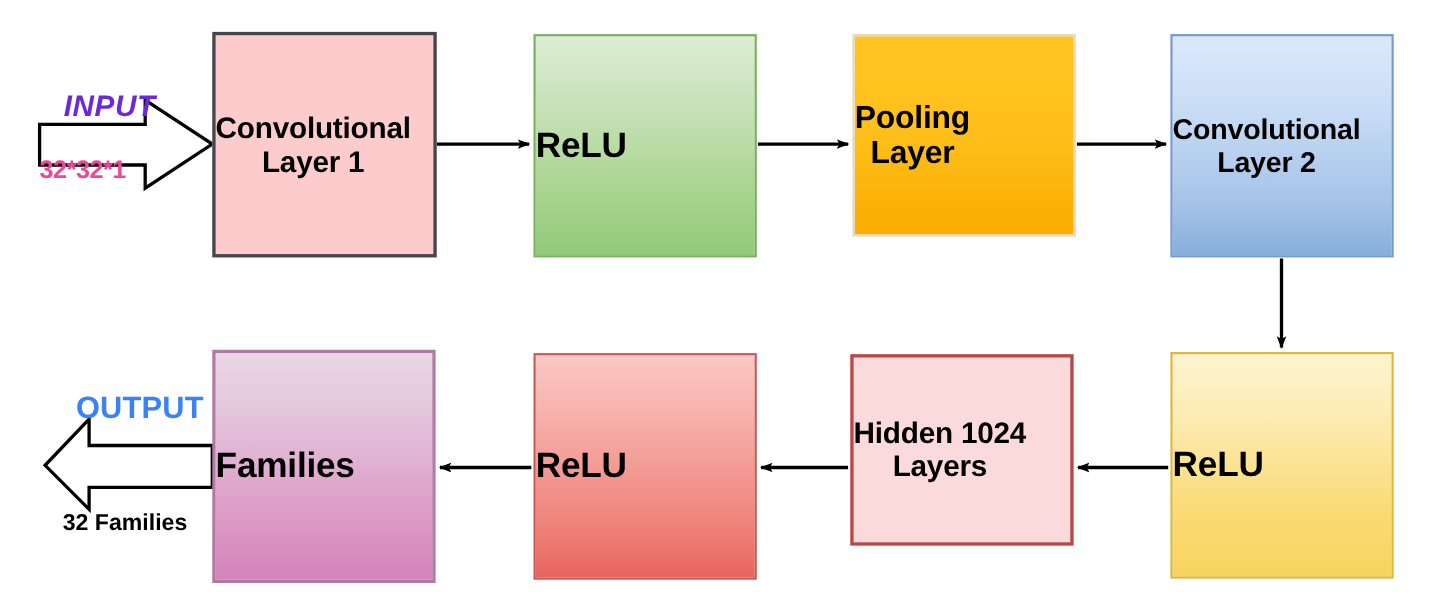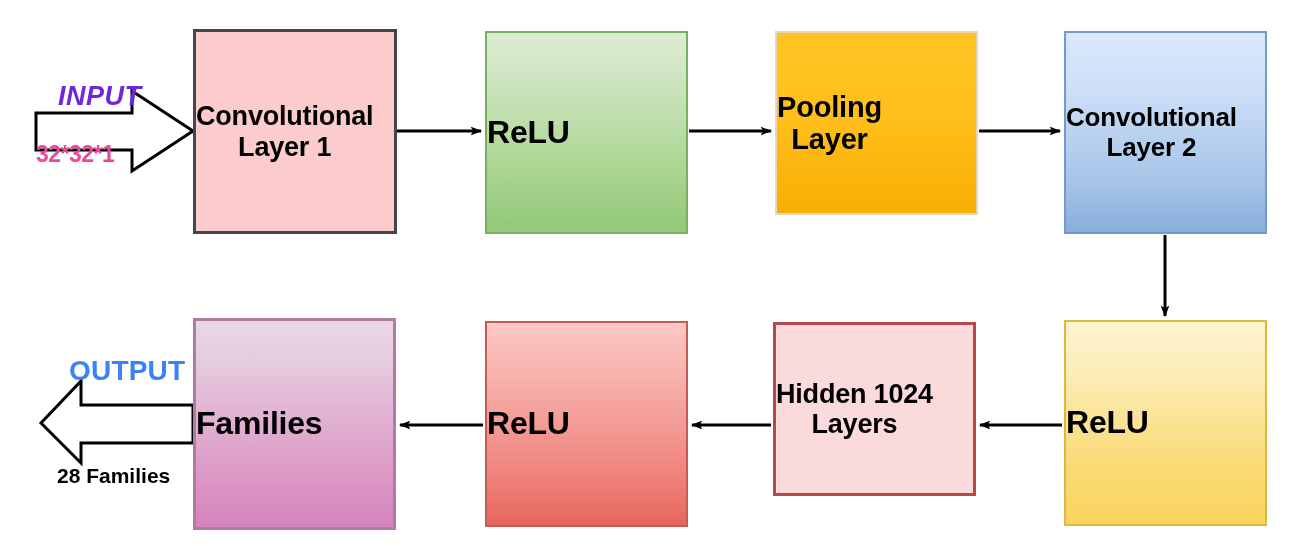--- a/index.html
+++ b/index.html
@@ -168,13 +168,13 @@
   <span>ReLU</span>
 </div>
 
 <div class="node n-dropout">
   <span>Families</span>
 </div>
 
 <div class="io-label lbl-input">INPUT</div>
 <div class="io-label lbl-input-dim">32*32*1</div>
 <div class="io-label lbl-output">OUTPUT</div>
-<div class="io-label lbl-output-dim">28 Families</div>
+<div class="io-label lbl-output-dim">32 Families</div>
 
 </body></html>

